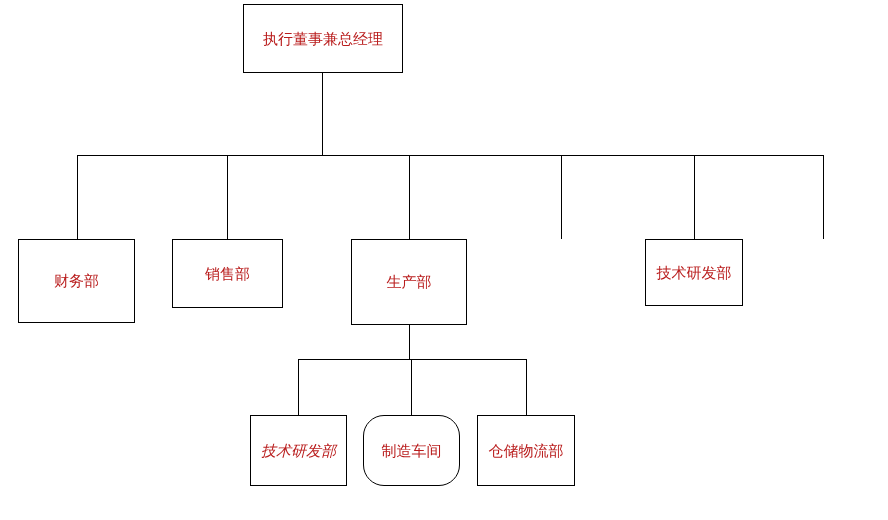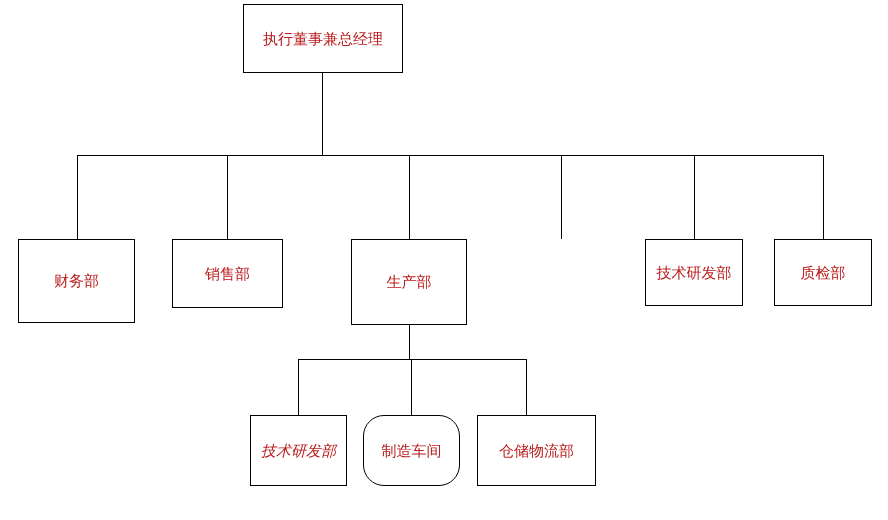--- a/index.html
+++ b/index.html
@@ -41,21 +41,21 @@
   
   .n-root       { left: 243px; top: 4px;   width: 160px; height: 69px; }
   .n-finance    { left: 18px;  top: 239px; width: 117px; height: 84px; text-align: center; }
   .n-sales      { left: 172px; top: 239px; width: 111px; height: 69px; }
   .n-production { left: 351px; top: 239px; width: 116px; height: 86px; }
   .n-purchasing { left: 512px; top: 239px; width: 98px;  height: 67px; }
   .n-admin      { left: 645px; top: 239px; width: 98px;  height: 67px; }
   .n-quality    { left: 774px; top: 239px; width: 98px;  height: 67px; }
   .n-rnd        { left: 250px; top: 415px; width: 97px;  height: 71px; font-style: italic; }
   .n-workshop   { left: 363px; top: 415px; width: 97px;  height: 71px; border-radius: 21px; }
-  .n-logistics  { left: 477px; top: 415px; width: 119px;  height: 71px; }
+  .n-logistics  { left: 477px; top: 415px; width: 98px;  height: 71px; }
 </style>
 </head>
 <body>
 
 <div class="canvas">
 
   <div class="line v" style="left:322px; top:73px;  height:82px;"></div>
   <div class="line h" style="left:77px;  top:155px; width:746px;"></div>
   <div class="line v" style="left:77px;  top:155px; height:84px;"></div>
   <div class="line v" style="left:227px; top:155px; height:84px;"></div>
@@ -78,23 +78,20 @@
   </div>
   <div class="node n-sales">
     <span class="node-label">销售部</span>
   </div>
   <div class="node n-production">
     <span class="node-label">生产部</span>
   </div>
   <div class="node n-admin">
     <span class="node-label">技术研发部</span>
   </div>
-  <div class="node n-quality">
-    <span class="node-label">质检部</span>
-  </div>
 
   <div class="node n-rnd">
     <span class="node-label">技术研发部</span>
   </div>
   <div class="node n-workshop">
     <span class="node-label">制造车间</span>
   </div>
   <div class="node n-logistics">
     <span class="node-label">仓储物流部</span>
   </div>

